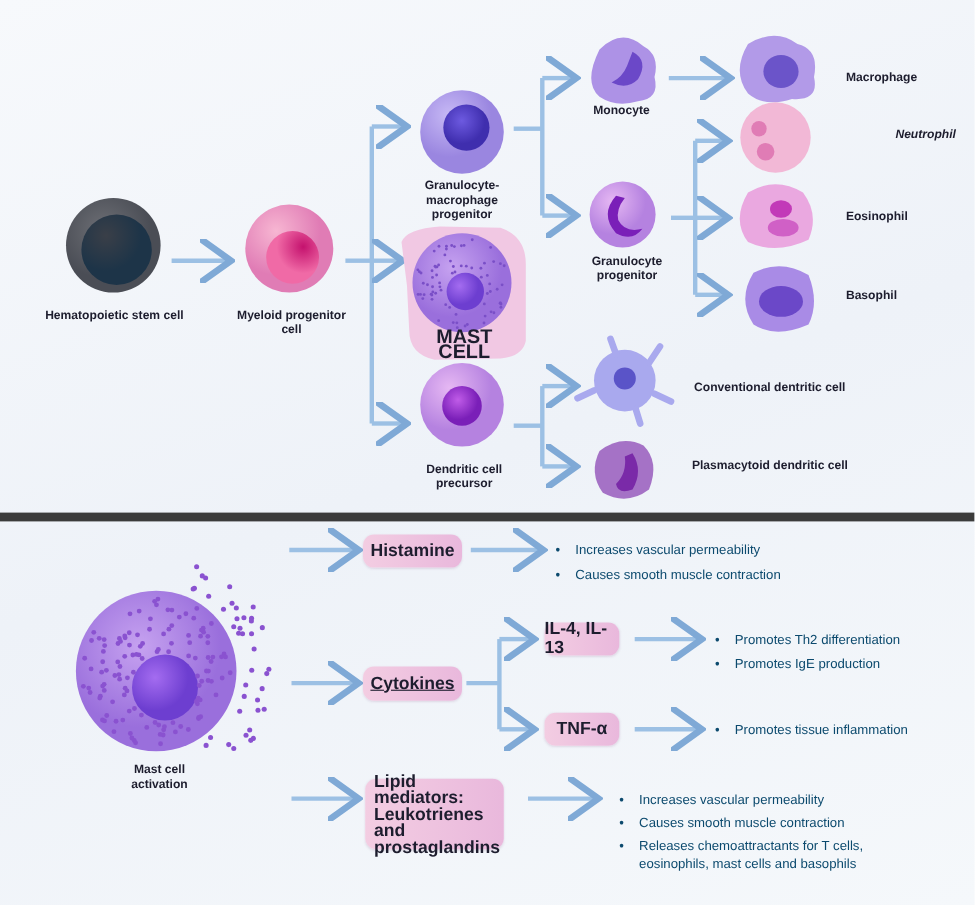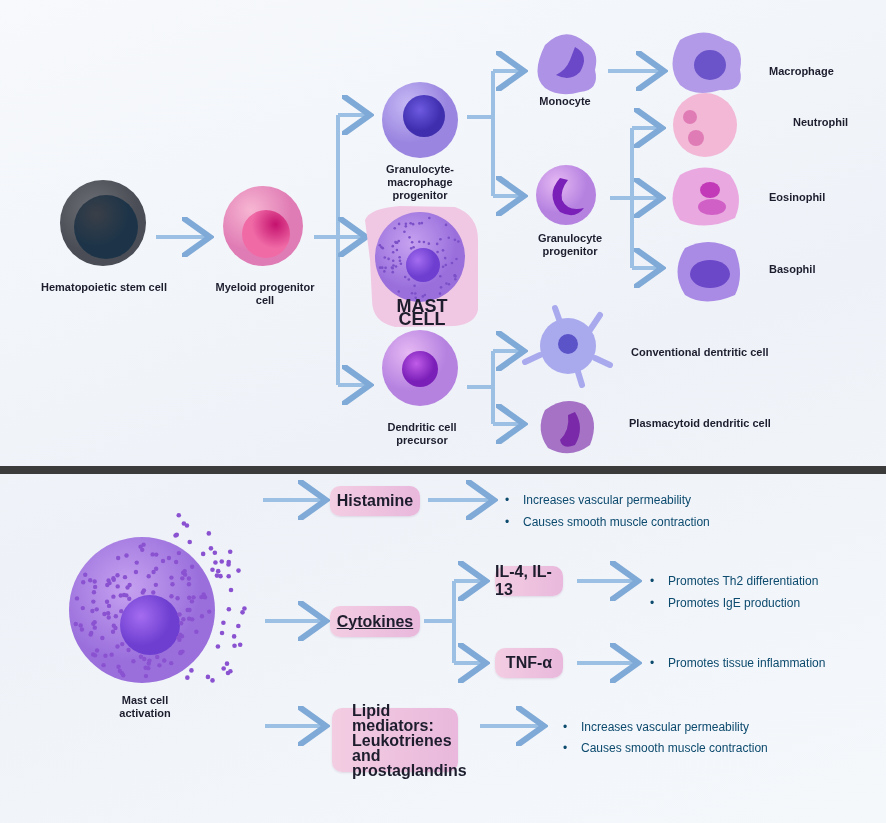--- a/index.html
+++ b/index.html
@@ -410,33 +410,33 @@
 <div class="divider"></div>
 
 <div class="lbl" style="left:40px;top:281px;width:128px;">Hematopoietic stem cell</div>
 <div class="lbl" style="left:215px;top:281px;width:100px;">Myeloid progenitor cell</div>
 <div class="lbl" style="left:370px;top:163px;width:100px;">Granulocyte-macrophage progenitor</div>
 <div class="lbl" style="left:372px;top:300px;width:100px;font-size:18px;">MAST CELL</div>
 <div class="lbl" style="left:372px;top:421px;width:100px;">Dendritic cell precursor</div>
 <div class="lbl" style="left:530px;top:95px;width:70px;">Monocyte</div>
 <div class="lbl" style="left:530px;top:232px;width:80px;">Granulocyte progenitor</div>
 <div class="lbl lbl-l" style="left:750px;top:65px;">Macrophage</div>
-<div class="lbl lbl-l" style="left:774px;top:116px;">Neutrophil</div>
+<div class="lbl lbl-l" style="left:795px;top:116px;font-style:italic;">Neutrophil</div>
 <div class="lbl lbl-l" style="left:750px;top:191px;">Eosinophil</div>
 <div class="lbl lbl-l" style="left:750px;top:263px;">Basophil</div>
 <div class="lbl lbl-l" style="left:612px;top:346px;">Conventional dentritic cell</div>
 <div class="lbl lbl-l" style="left:610px;top:417px;">Plasmacytoid dendritic cell</div>
 
 <div class="lbl" style="left:100px;top:694px;width:90px;">Mast cell activation</div>
 
 <div class="pill" style="left:330px;top:486px;width:90px;height:30px;">Histamine</div>
 <div class="pill" style="left:330px;top:606px;width:90px;height:31px;text-decoration:underline;">Cytokines</div>
 <div class="pill" style="left:495px;top:566px;width:68px;height:30px;">IL-4, IL-13</div>
 <div class="pill" style="left:495px;top:648px;width:68px;height:30px;">TNF-α</div>
-<div class="pill" style="left:332px;top:708px;width:126px;height:64px;text-align:left;justify-content:flex-start;padding-left:20px;box-sizing:border-box;line-height:15px;">Lipid mediators: Leukotrienes and prostaglandins</div>
+<div class="pill" style="left:332px;top:708px;width:126px;height:64px;text-align:left;justify-content:flex-start;padding-left:8px;box-sizing:border-box;line-height:15px;">Lipid mediators: Leukotrienes and prostaglandins</div>
 
 <div class="bul" style="left:505px;top:492px;">
     <ul>
   <li>Increases vascular permeability</li>
   <li>Causes smooth muscle contraction</li>
 </ul>
   </div>
 <div class="bul" style="left:650px;top:573px;">
     <ul>
   <li>Promotes Th2 differentiation</li>
@@ -445,14 +445,15 @@
   </div>
 <div class="bul" style="left:650px;top:655px;">
     <ul>
   <li>Promotes tissue inflammation</li>
 </ul>
   </div>
 <div class="bul" style="left:563px;top:719px;width:270px;">
     <ul>
   <li style="margin-bottom:5px">Increases vascular permeability</li>
   <li style="margin-bottom:5px">Causes smooth muscle contraction</li>
+  <li style="margin-bottom:0">Releases chemoattractants for T cells, eosinophils, mast cells and basophils</li>
 </ul>
   </div>
 
 </body></html>

